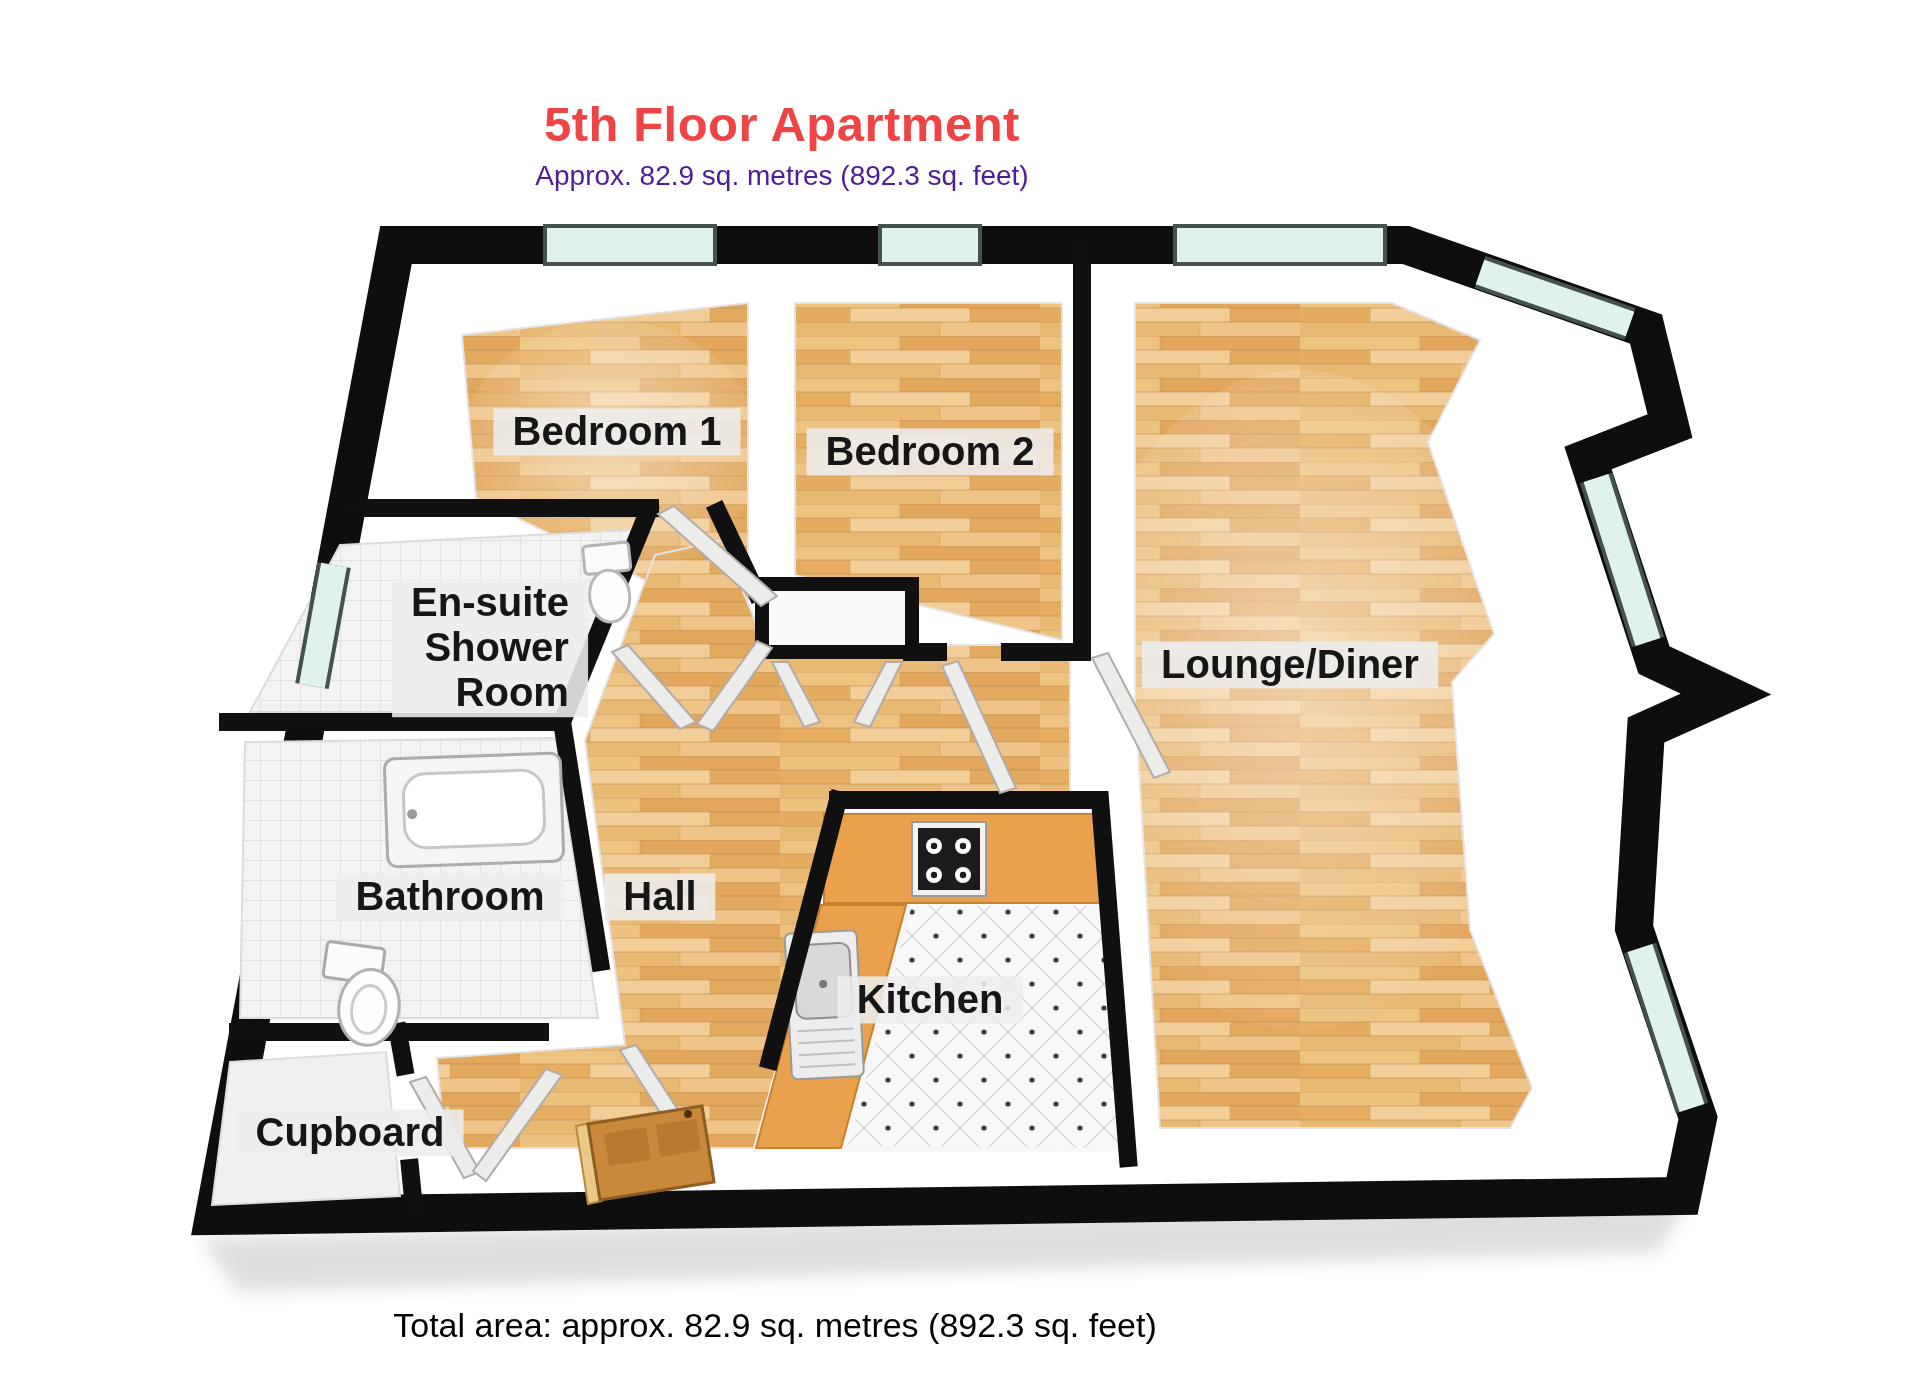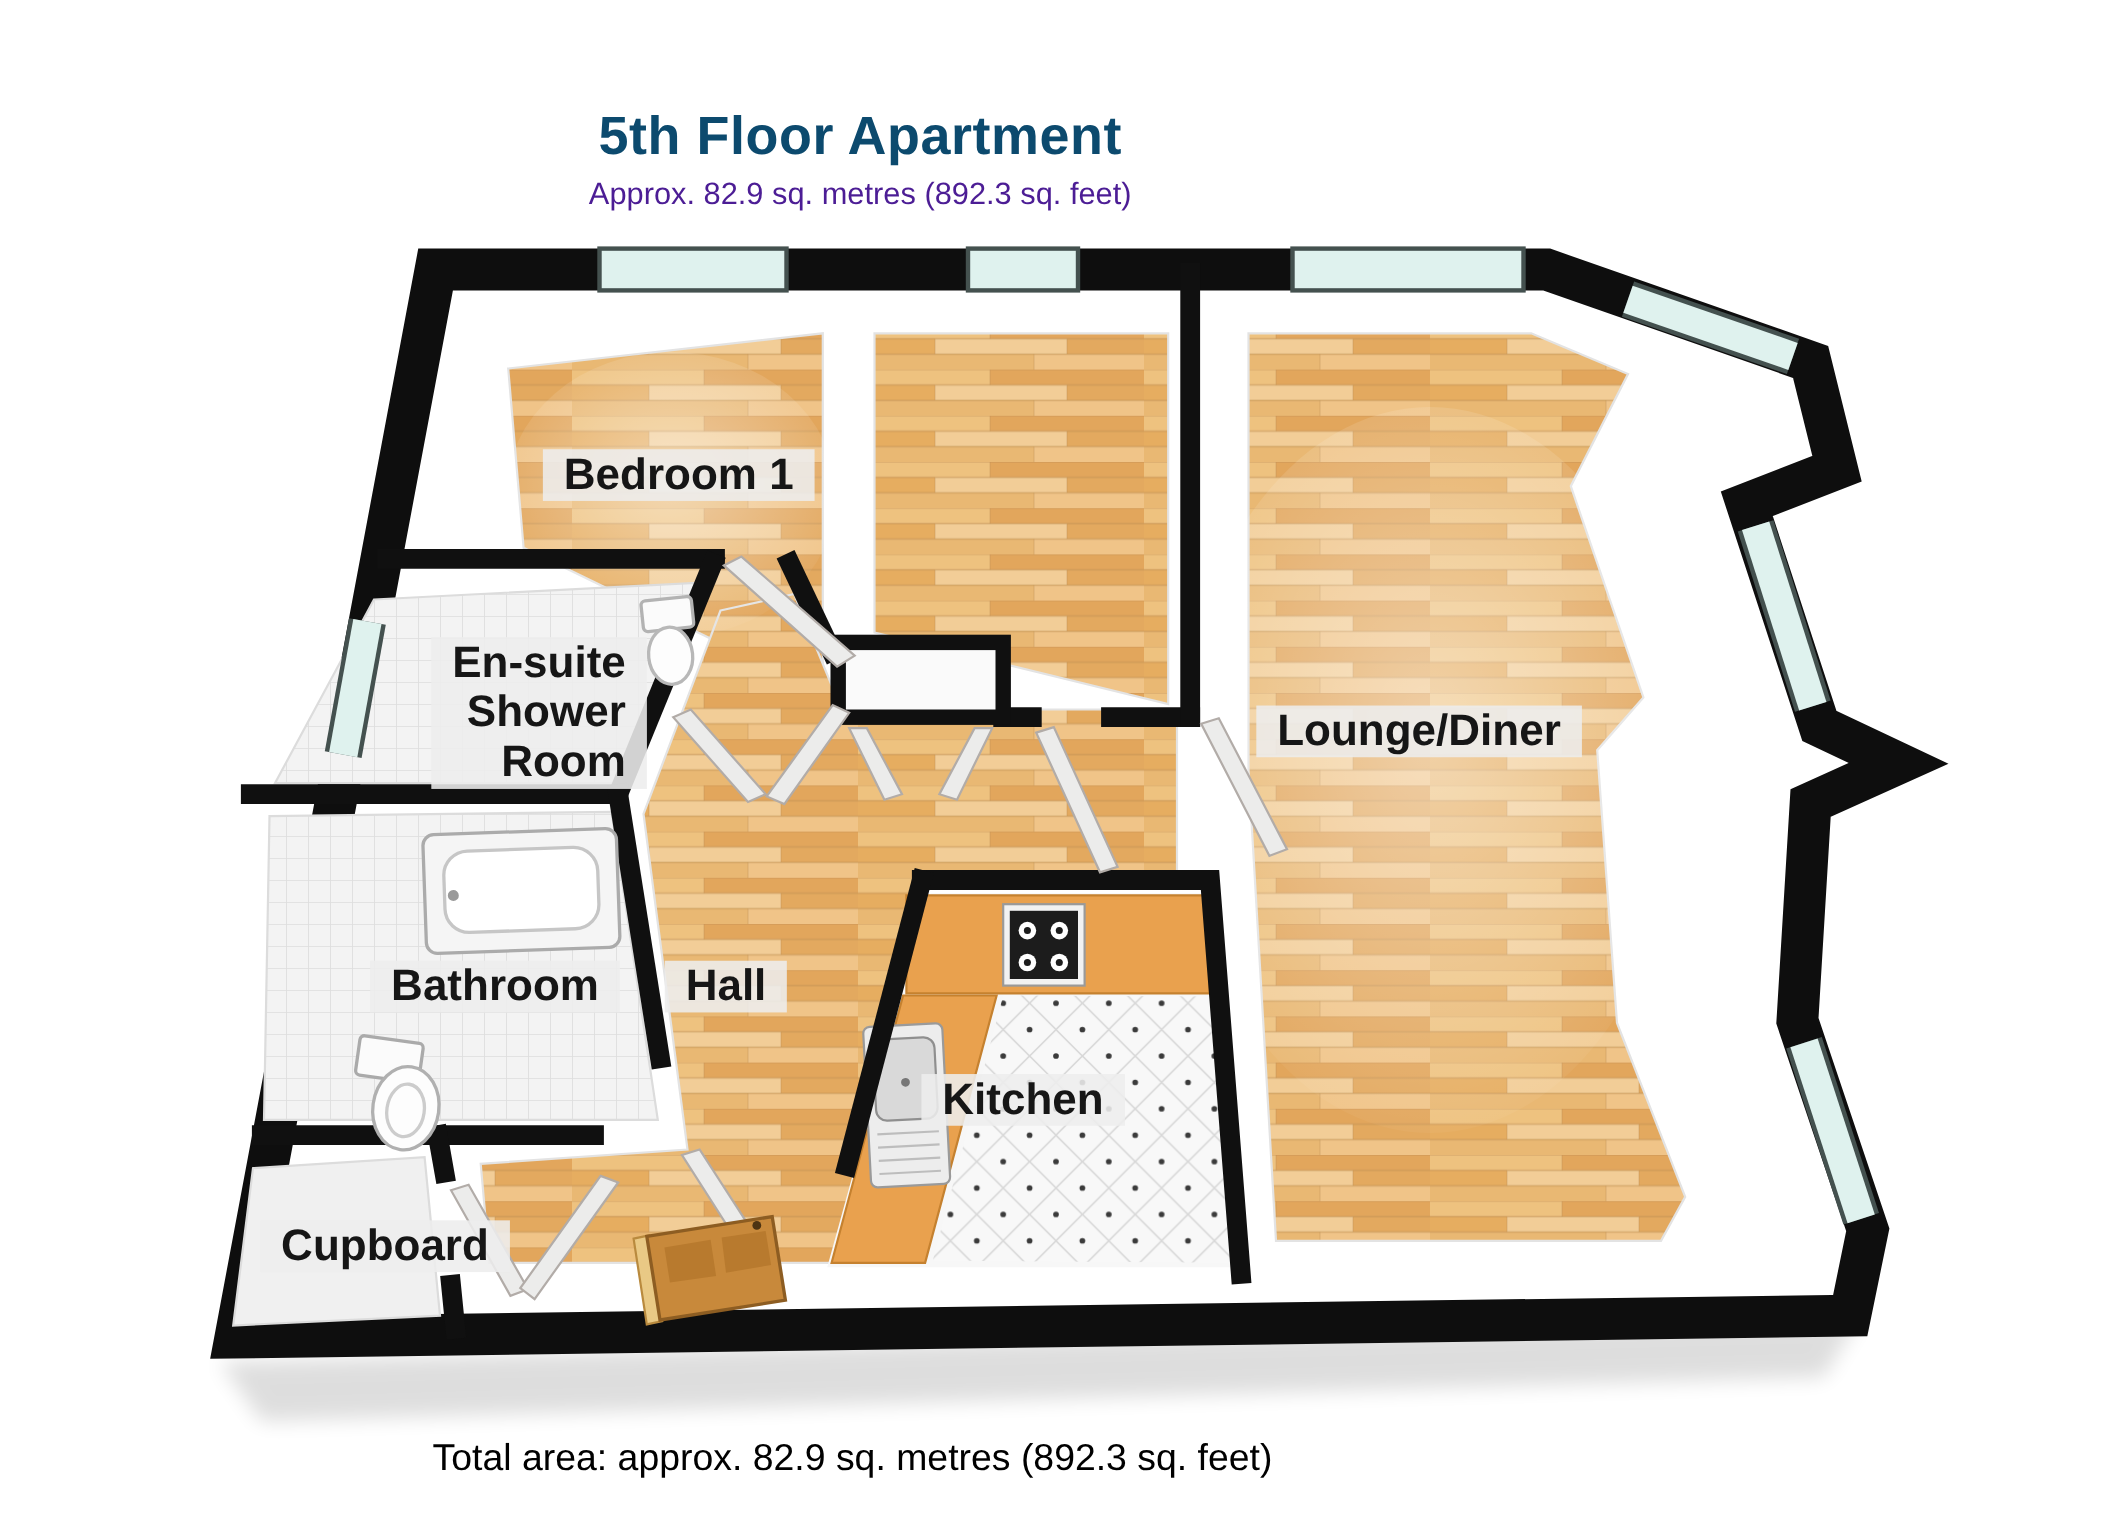--- a/index.html
+++ b/index.html
@@ -1,21 +1,21 @@
 <!DOCTYPE html>
 <html><head>
 <meta charset="utf-8">
 <style>
   html,body{margin:0;padding:0;background:#ffffff;}
   .stage{
     position:relative;width:1920px;height:1396px;background:#ffffff;
     font-family:"Liberation Sans", sans-serif;overflow:hidden;
   }
   .header{position:absolute;top:96px;left:0;width:1564px;text-align:center;}
-  .title{font-size:49px;font-weight:700;color:#0c4a6e;letter-spacing:0.5px;}
+  .title{font-size:49px;font-weight:700;color:#ef4444;letter-spacing:0.5px;}
   .subtitle{font-size:28px;font-weight:400;color:#4c1d95;margin-top:8px;}
   .footer{position:absolute;top:1306px;left:0;width:1550px;text-align:center;
     font-size:34px;color:#000000;}
   .plan-svg{position:absolute;left:0;top:0;}
   .rlabel{
     position:absolute;transform:translate(-50%,-50%);
     font-size:40px;font-weight:700;color:#161616;
     background:rgba(237,237,237,0.88);
     padding:1px 19px;white-space:pre-line;text-align:center;line-height:1.13;
   }
@@ -181,20 +181,21 @@
     <g>
       <polygon points="576,1126 590,1123 602,1201 588,1204" fill="#e9c985" stroke="#b98a3e" stroke-width="2"></polygon>
       <polygon points="588,1124 702,1106 714,1182 600,1200" fill="#c8893b" stroke="#8d5d22" stroke-width="3"></polygon>
       <polygon points="604,1134 646,1127 651,1160 609,1166" fill="#b87a2e"></polygon>
       <polygon points="656,1125 696,1119 701,1150 660,1157" fill="#b87a2e"></polygon>
       <circle cx="688" cy="1114" r="4" fill="#4d3312"></circle>
     </g>
   </svg>
 
   <div class="rlabel" style="left:617px;top:432px;">Bedroom 1</div>
+  <div class="rlabel" style="left:930px;top:452px;">Bedroom 2</div>
   <div class="rlabel" style="left:490px;top:648px;text-align:right;">En-suite
 Shower
 Room</div>
   <div class="rlabel" style="left:1290px;top:665px;">Lounge/Diner</div>
   <div class="rlabel" style="left:450px;top:897px;">Bathroom</div>
   <div class="rlabel" style="left:660px;top:897px;">Hall</div>
   <div class="rlabel" style="left:930px;top:1000px;">Kitchen</div>
   <div class="rlabel" style="left:350px;top:1133px;">Cupboard</div>
 
   <div class="footer">Total area: approx. 82.9 sq. metres (892.3 sq. feet)</div>

